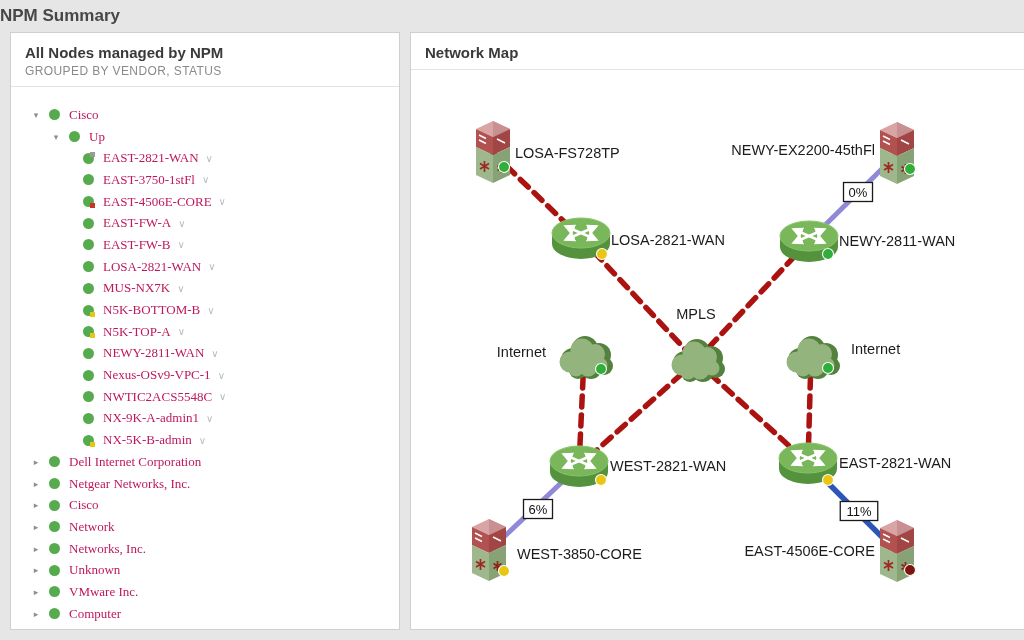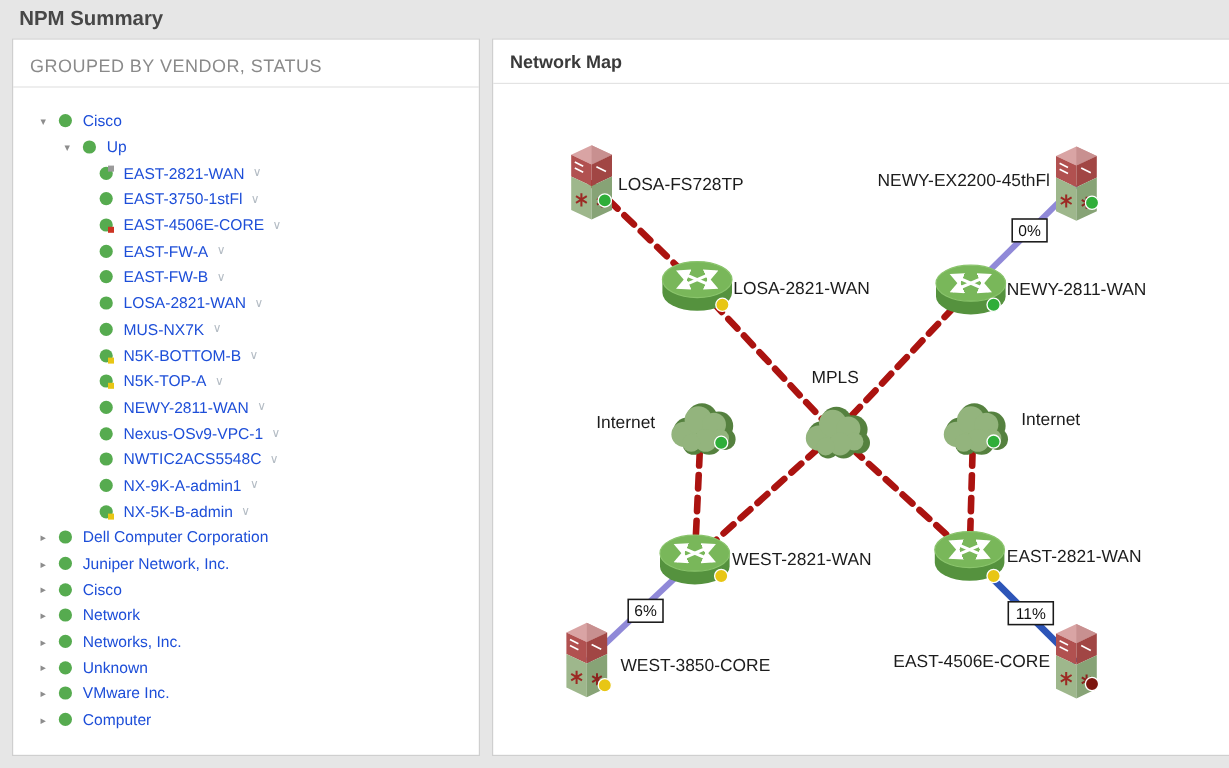--- a/index.html
+++ b/index.html
@@ -1,53 +1,54 @@
 <!DOCTYPE html>
 <html><head>
 <meta charset="utf-8">
 <style>
   * { margin:0; padding:0; box-sizing:border-box; }
   html,body { width:1024px; height:640px; overflow:hidden;
     font-family:"Liberation Sans", sans-serif; background:#e6e6e6; }
   .page-header { position:absolute; left:0; top:0; width:859px; height:32px;
-    display:flex; align-items:center; padding-left:16px; }
+    display:flex; align-items:center; }
   .page-title { font-size:17px; font-weight:bold; color:#474747; }
   .panel { position:absolute; background:#fff; border:1px solid #cfcfcf; }
   #nodes-panel { left:10px; top:32px; width:390px; height:598px; }
   #map-panel  { left:410px; top:32px; width:628px; height:598px; }
   .panel-head { padding:11px 14px 8px 14px; border-bottom:1px solid #e3e3e3; }
   .panel-title { font-size:15px; font-weight:bold; color:#3a3a3a; }
-  .panel-sub { font-size:15px; color:#8a8a8a; letter-spacing:.4px; margin-top:3px; }
+  .panel-sub { font-size:12px; color:#8a8a8a; letter-spacing:.4px; margin-top:3px; }
   
   #tree { padding-top:17px; }
   .tree-row { height:21.7px; display:flex; align-items:center; font-size:13px; white-space:nowrap; }
   .tree-row.lvl0 { padding-left:18px; }
   .tree-row.lvl1 { padding-left:38px; }
   .tree-row.lvl2 { padding-left:66px; }
   .caret { width:14px; text-align:center; color:#8d8d8d; font-size:9px; flex:0 0 14px; }
   .dot { position:relative; width:11px; height:11px; border-radius:50%;
     background:#56ab4f; margin-left:6px; flex:0 0 11px; }
   .dot-badge { position:absolute; width:5px; height:5px; }
   .dot-badge.br { right:-1px; bottom:-1px; }
   .dot-badge.tr { right:-1px; top:-1px; }
-  .tree-label { margin-left:9px; color:#1d4ed8; text-decoration:none; cursor:pointer; }
+  .tree-label { margin-left:9px; color:#be185d; text-decoration:none; cursor:pointer;font-family:Liberation Serif, serif; }
   .chev { margin-left:7px; color:#b4bcc4; font-size:10px; }
   
   #map-svg { position:absolute; left:0; top:40px; }
   svg text { font-family:"Liberation Sans", sans-serif; }
 </style>
 </head>
 <body>
 
 <div class="page-header">
   <span class="page-title">NPM Summary</span>
 </div>
 
 <div class="panel" id="nodes-panel">
   <div class="panel-head">
+    <div class="panel-title">All Nodes managed by NPM</div>
     <div class="panel-sub">GROUPED BY VENDOR, STATUS</div>
   </div>
   <div id="tree">
       <div class="tree-row lvl0">
         <span class="caret">▾</span>
         <span class="dot" style="background: rgb(86, 171, 79);"></span>
         <a class="tree-label">Cisco</a>
       </div>
       <div class="tree-row lvl1">
         <span class="caret">▾</span>
@@ -130,26 +131,26 @@
       <div class="tree-row lvl2">
         <span class="dot" style="background: rgb(86, 171, 79);">
           <span class="dot-badge br" style="background: rgb(232, 198, 20);"></span>
         </span>
         <a class="tree-label">NX-5K-B-admin</a>
         <span class="chev">∨</span>
       </div>
       <div class="tree-row lvl0">
         <span class="caret">▸</span>
         <span class="dot" style="background: rgb(86, 171, 79);"></span>
-        <a class="tree-label">Dell Computer Corporation</a>
-      </div>
-      <div class="tree-row lvl0">
-        <span class="caret">▸</span>
-        <span class="dot" style="background: rgb(86, 171, 79);"></span>
-        <a class="tree-label">Juniper Network, Inc.</a>
+        <a class="tree-label">Dell Internet Corporation</a>
+      </div>
+      <div class="tree-row lvl0">
+        <span class="caret">▸</span>
+        <span class="dot" style="background: rgb(86, 171, 79);"></span>
+        <a class="tree-label">Netgear Networks, Inc.</a>
       </div>
       <div class="tree-row lvl0">
         <span class="caret">▸</span>
         <span class="dot" style="background: rgb(86, 171, 79);"></span>
         <a class="tree-label">Cisco</a>
       </div>
       <div class="tree-row lvl0">
         <span class="caret">▸</span>
         <span class="dot" style="background: rgb(86, 171, 79);"></span>
         <a class="tree-label">Network</a>

